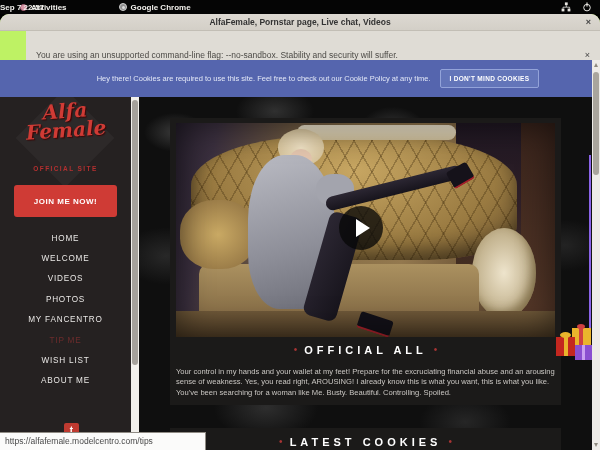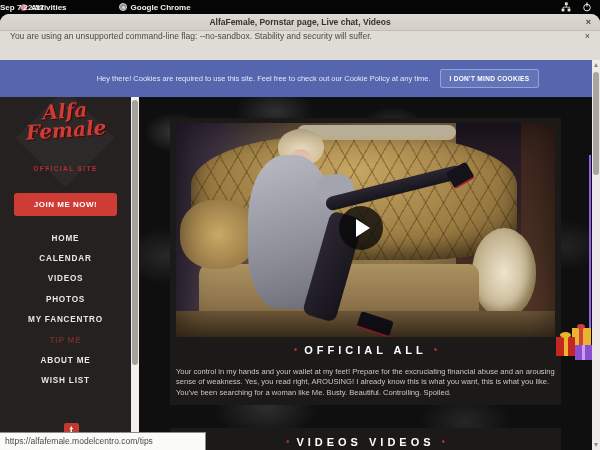--- a/index.html
+++ b/index.html
@@ -19,22 +19,22 @@
   .tb-right { position:absolute; right:8px; display:flex; gap:11px; align-items:center; }
 
   
   .window { position:absolute; top:14px; left:0; width:600px; height:436px;
             border-radius:9px 9px 0 0; overflow:hidden; background:#bef264; }
   .titlebar { position:relative; height:17px; background:linear-gradient(#ddd9d2,#d3cfc7);
               display:flex; align-items:center; justify-content:center;
               font-size:8.5px; font-weight:bold; color:#333; border-bottom:1px solid #c2beb5; }
   .titlebar .close-x { position:absolute; right:9px; top:0; height:17px; line-height:17px;
                        font-size:9px; color:#454545; cursor:default; }
-  .infobar { position:relative; height:29px; background:#dfdcd5; display:flex; align-items:flex-start;
-             font-size:8.5px; color:#4c4a46; padding-left:10px; }
+  .infobar { position:relative; height:29px; background:#dfdcd5; display:flex; align-items:flex-end;
+             font-size:8.5px; color:#4c4a46; padding-left:10px;margin-left:26px; }
   .infobar .close-x { position:absolute; right:10px; font-size:9px; color:#454545; }
 
   
   .viewport { position:relative; height:390px; background:#0d0d0d; overflow:hidden; }
 
   .cookiebar { position:absolute; top:0; left:0; width:592px; height:37px;
                background:var(--cookie-blue,#5565ae); display:flex; align-items:center;
                justify-content:center; gap:9px; z-index:5;padding-left:44px; }
   .cookie-text { font-size:7.5px; color:#e3e8f7; }
   .cookie-btn { font-size:6.5px; font-weight:bold; color:#fff; background:#6375b9;
@@ -52,26 +52,26 @@
 
   
   .sidebar { position:absolute; left:0; top:0; width:131px; height:353px; background:#252121; overflow:hidden; }
   .sb-diamond { position:absolute; left:30px; top:6px; width:70px; height:70px; background:#2d2929; transform:rotate(45deg); }
   .logo { position:absolute; left:0; top:5px; width:131px; text-align:center;
           font-family:"DejaVu Serif", serif; font-style:italic; font-weight:bold;
           color:var(--accent-red,#c42020); font-size:20px; line-height:19px;
           transform:rotate(-4deg); text-shadow:1px 1px 1px #3c0707; }
   .tagline { position:absolute; left:0; top:68px; width:131px; text-align:center;
              color:#b33030; font-size:6.5px; font-weight:bold; letter-spacing:1.4px; }
-  .join-btn { position:absolute; left:14px; top:96px; width:103px; height:23px;
+  .join-btn { position:absolute; left:14px; top:88px; width:103px; height:32px;
               background:var(--accent-red,#cf3b35); border:none; border-radius:3px;
               color:#fff; font-size:8px; font-weight:bold; letter-spacing:.5px; cursor:pointer; }
   .menu { position:absolute; left:0; top:131px; width:131px; }
   .menu-item { height:20.4px; display:flex; align-items:center; justify-content:center;
-               color:#e9e7e5; font-size:8.2px; font-weight:bold; letter-spacing:.8px; cursor:pointer; }
+               color:#e9e7e5; font-size:8.2px; font-weight:normal; letter-spacing:.8px; cursor:pointer; }
   .menu-item.active { color:var(--active-menu-red,#6e2c2c); }
   .social-t { position:absolute; left:64px; top:326px; width:15px; height:15px; border-radius:2px;
               background:#bf3a30; color:#fff; font-size:10px; font-weight:bold;
               display:flex; align-items:center; justify-content:center; cursor:pointer; }
 
   
   .sb-scroll { position:absolute; left:131px; top:0; width:8px; height:353px; background:#f2f0ec; }
   .sb-thumb  { position:absolute; top:3px; left:1px; width:6px; height:265px; background:#a5a19b; border-radius:3px; }
   .sb-arr-down { position:absolute; left:1.5px; bottom:4px; width:0; height:0;
                  border-left:2.5px solid transparent; border-right:2.5px solid transparent; border-top:4px solid #8d897f; }
@@ -216,27 +216,27 @@
       <div class="sidebar">
         <div class="sb-diamond"></div>
         <div class="logo">
           <div>Alfa</div>
           <div>Female</div>
         </div>
         <div class="tagline">OFFICIAL SITE</div>
         <button class="join-btn">JOIN ME NOW!</button>
         <nav class="menu">
             <div class="menu-item">HOME</div>
-            <div class="menu-item">CALENDAR</div>
+            <div class="menu-item">WELCOME</div>
             <div class="menu-item">VIDEOS</div>
             <div class="menu-item">PHOTOS</div>
             <div class="menu-item">MY FANCENTRO</div>
             <div class="menu-item active">TIP ME</div>
+            <div class="menu-item">WISH LIST</div>
             <div class="menu-item">ABOUT ME</div>
-            <div class="menu-item">WISH LIST</div>
           </nav>
         <div class="social-t">t</div>
       </div>
 
       <div class="sb-scroll">
         <div class="sb-thumb"></div>
         <div class="sb-arr-down"></div>
       </div>
 
       <div class="main">
@@ -268,21 +268,21 @@
             <span class="dot">•</span>
             <span class="head-text">OFFICIAL ALL</span>
             <span class="dot">•</span>
           </div>
           <p class="welcome-body">Your control in my hands and your wallet at my feet! Prepare for the excruciating financial abuse and an arousing sense of weakness. Yes, you read right, AROUSING! I already know this is what you want, this is what you like. You've been searching for a woman like Me. Busty. Beautiful. Controlling. Spoiled.</p>
         </div>
 
         <div class="card card2">
           <div class="sec-head head-latest">
             <span class="dot">•</span>
-            <span class="head-text">VIDEOS VIDEOS</span>
+            <span class="head-text">LATEST COOKIES</span>
             <span class="dot">•</span>
           </div>
         </div>
 
         <div class="gift-line"></div>
         <div class="gifts">
           <div class="gift gift-yellow">
             <div class="ribbon-v"></div>
               <div class="bow"></div>
           </div>

